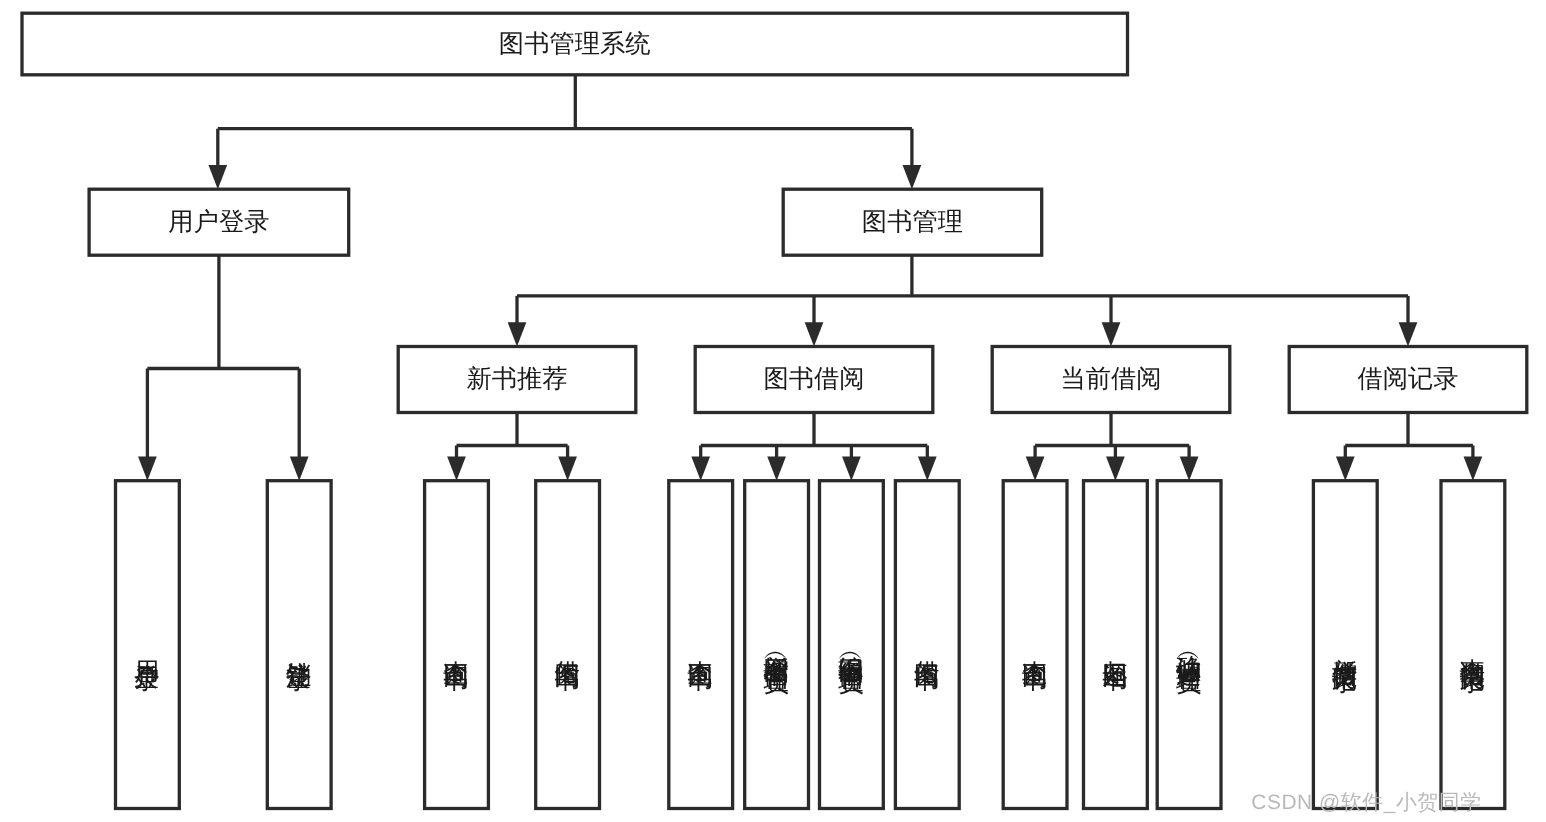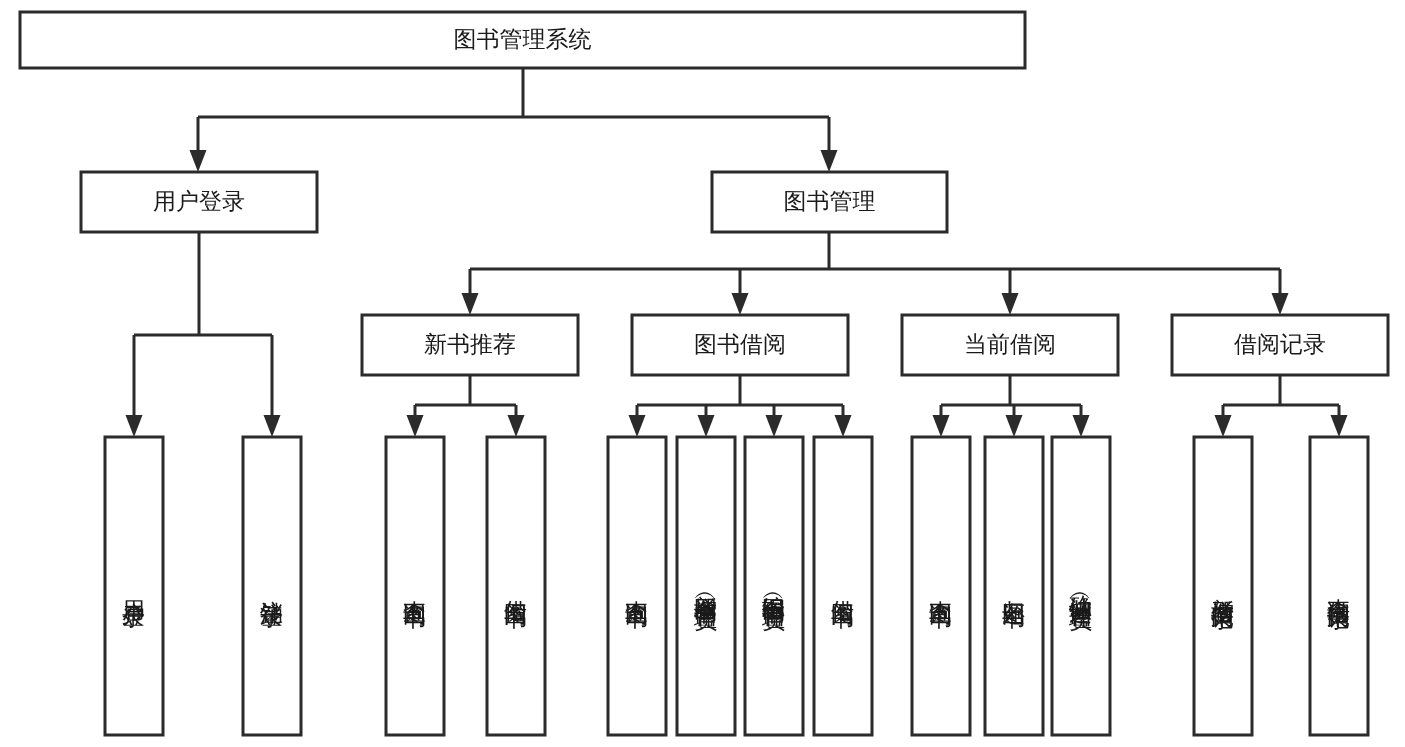--- a/index.html
+++ b/index.html
@@ -220,14 +220,15 @@
         <span class="vlabel">确认归还（管理员）</span>
       </div>
       <div class="vlabel-wrap" style="left: 1194px; top: 437px; width: 58px; height: 298px;">
         <span class="vlabel">新增借阅记录</span>
       </div>
       <div class="vlabel-wrap" style="left: 1310px; top: 437px; width: 58px; height: 298px;">
         <span class="vlabel">查询借阅记录</span>
       </div>
     </div>
 
+  <div id="watermark">CSDN @软件_小贺同学</div>
 
 </div>
 
 </body></html>

